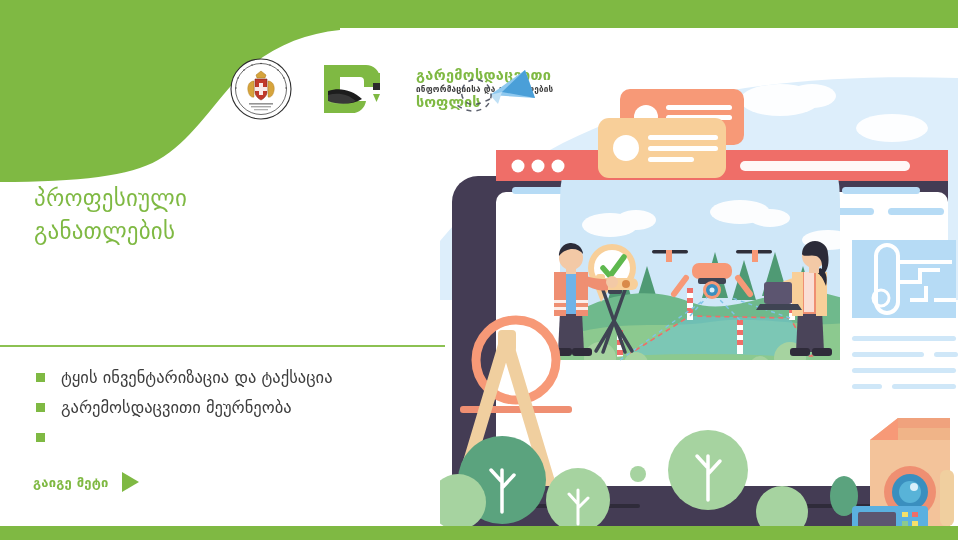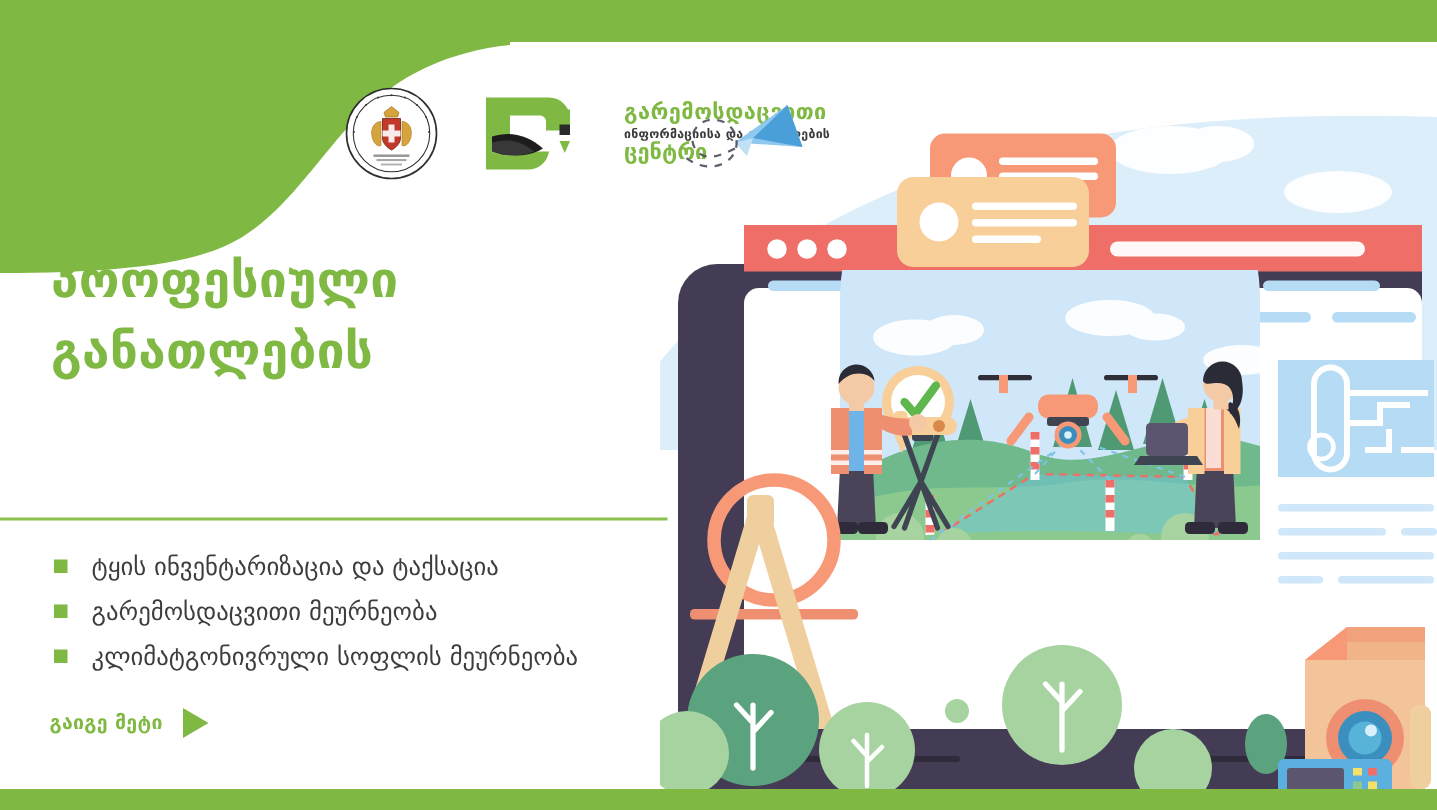--- a/index.html
+++ b/index.html
@@ -15,22 +15,22 @@
   
   .logo-row{position:absolute;left:230px;top:58px;display:flex;align-items:center;gap:26px;}
   .seal{width:62px;height:62px;position:relative;}
   .logo-mark{width:72px;height:56px;position:relative;}
   .logo-text{display:flex;flex-direction:column;line-height:1.05;}
   .logo-l1{font-size:14.5px;font-weight:bold;color:#7fb943;letter-spacing:.3px;}
   .logo-l2{font-size:8.2px;font-weight:bold;color:#3a3a3a;letter-spacing:.2px;margin-top:2px;}
   .logo-l3{font-size:14.5px;font-weight:bold;color:#7fb943;margin-top:1px;}
 
   
-  .headline{position:absolute;left:34px;top:164px;width:470px;color:#7fb943;
-            font-size:33px;font-weight:bold;line-height:1.42;letter-spacing:.2px;}
+  .headline{position:absolute;left:34px;top:182px;width:470px;color:#7fb943;
+            font-size:23px;font-weight:normal;line-height:1.42;letter-spacing:.2px;}
   .headline div{white-space:nowrap;}
 
   .rule{position:absolute;left:0;top:345px;width:445px;height:2px;background:#8cc152;}
 
   
   .bullets{position:absolute;left:36px;top:362px;width:470px;}
   .bullet{display:flex;align-items:center;gap:16px;height:30px;}
   .bullet .sq{width:9px;height:9px;background:#7fb943;flex:0 0 auto;}
   .bullet .txt{font-size:16.5px;color:#3d3d3d;white-space:nowrap;}
 
@@ -94,21 +94,21 @@
         <rect x="55" y="22" width="7" height="7" fill="#2b2b2b"></rect>
         <path d="M55,33 h7 l-3.5,8 z" fill="#7fb943"></path>
         <path d="M10,30 C22,26 34,29 44,38 C34,44 20,44 10,40 Z" fill="#1d1d1d"></path>
         <path d="M10,34 C20,31 30,33 38,40 C28,44 18,44 10,41 Z" fill="#ffffff" opacity="0.12"></path>
       </svg>
     </div>
 
     <div class="logo-text">
       <span class="logo-l1">გარემოსდაცვითი</span>
       <span class="logo-l2">ინფორმაციისა და განათლების</span>
-      <span class="logo-l3">ცენტრი</span>
+      <span class="logo-l3">სოფლის</span>
     </div>
   </div>
 
   <div class="headline">
     <div>პროფესიული</div>
     <div>განათლების</div>
   </div>
 
   <div class="rule"></div>
 
@@ -116,21 +116,20 @@
     <div class="bullet">
       <span class="sq"></span>
       <span class="txt">ტყის ინვენტარიზაცია და ტაქსაცია</span>
     </div>
     <div class="bullet">
       <span class="sq"></span>
       <span class="txt">გარემოსდაცვითი მეურნეობა</span>
     </div>
     <div class="bullet">
       <span class="sq"></span>
-      <span class="txt">კლიმატგონივრული სოფლის მეურნეობა</span>
     </div>
   </div>
 
   <div class="cta">
     <span class="lbl">გაიგე მეტი</span>
     <span class="tri"></span>
   </div>
 
   <div class="art">
     <svg width="518" height="540" viewBox="0 0 518 540">

